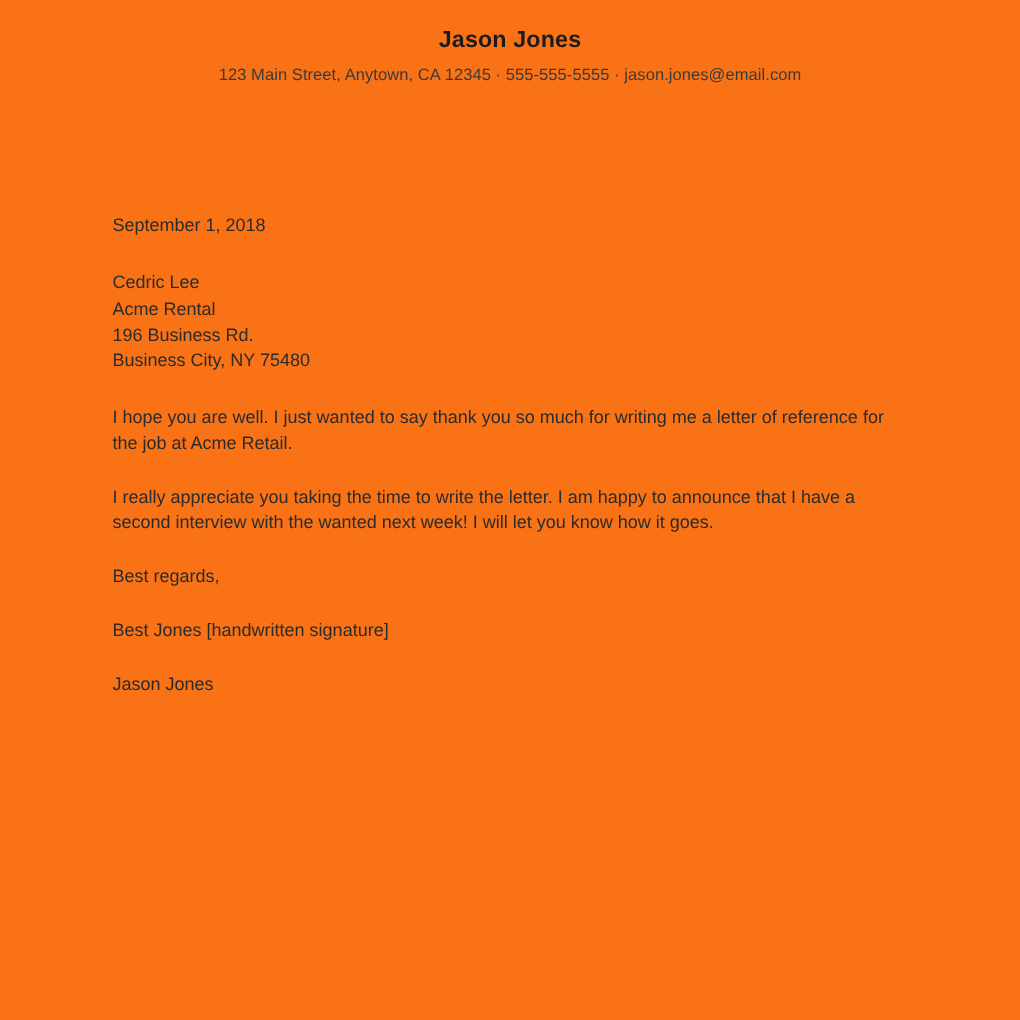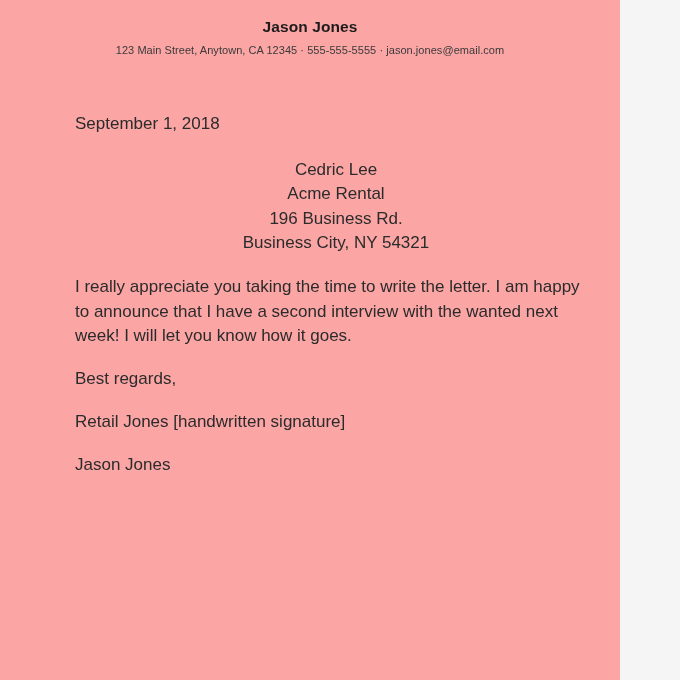--- a/index.html
+++ b/index.html
@@ -9,25 +9,25 @@
   body {
     width: 680px;
     height: 680px;
     background: #f5f5f5;
     font-family: "Liberation Sans", sans-serif;
     color: #2b2b2b;
     overflow: hidden;
   }
 
   .page {
-    width: 620px;
+    width: 680px;
     height: 680px;
     box-sizing: border-box;
     position: relative;
-    background: #fca5a5;
+    background: #f97316;
   }
 
   
   .letterhead {
     text-align: center;
     padding-top: 17px;
   }
   .letterhead-name {
     font-size: 15.5px;
     font-weight: bold;
@@ -40,37 +40,36 @@
     font-weight: normal;
     color: #3a3a3a;
     margin-top: 6px;
     letter-spacing: 0.05px;
     line-height: 1.3;
   }
 
   
   .letter-body {
     margin-left: 75px;
-    margin-top: 55px;
+    margin-top: 85px;
     width: 522px;
-    font-size: 17px;
+    font-size: 12px;
     line-height: 1.42;
     color: #2b2b2b;
   }
 
   .date-line {
     margin-bottom: 21px;
   }
 
   .recipient-block {
     margin-bottom: 20px;
   }
   .recipient-line {
     line-height: 1.44;
-    text-align: center;
   }
 
   .salutation {
     margin-bottom: 20px;
   }
 
   .body-paragraph {
     margin-bottom: 19px;
   }
 
@@ -97,29 +96,30 @@
   </div>
 
   <div class="letter-body">
 
     <div class="date-line">September 1, 2018</div>
 
     <div class="recipient-block">
       <div class="recipient-line">Cedric Lee</div>
       <div class="recipient-line">Acme Rental</div>
       <div class="recipient-line">196 Business Rd.</div>
-      <div class="recipient-line">Business City, NY 54321</div>
+      <div class="recipient-line">Business City, NY 75480</div>
     </div>
 
 
+    <div class="body-paragraph">I hope you are well. I just wanted to say thank you so much for writing me a letter of reference for the job at Acme Retail.</div>
 
     <div class="body-paragraph">I really appreciate you taking the time to write the letter. I am happy to announce that I have a second interview with the wanted next week! I will let you know how it goes.</div>
 
 
     <div class="closing">Best regards,</div>
 
-    <div class="signature-placeholder">Retail Jones [handwritten signature]</div>
+    <div class="signature-placeholder">Best Jones [handwritten signature]</div>
 
     <div class="signature-name">Jason Jones</div>
 
   </div>
 
 </div>
 
 </body></html>

